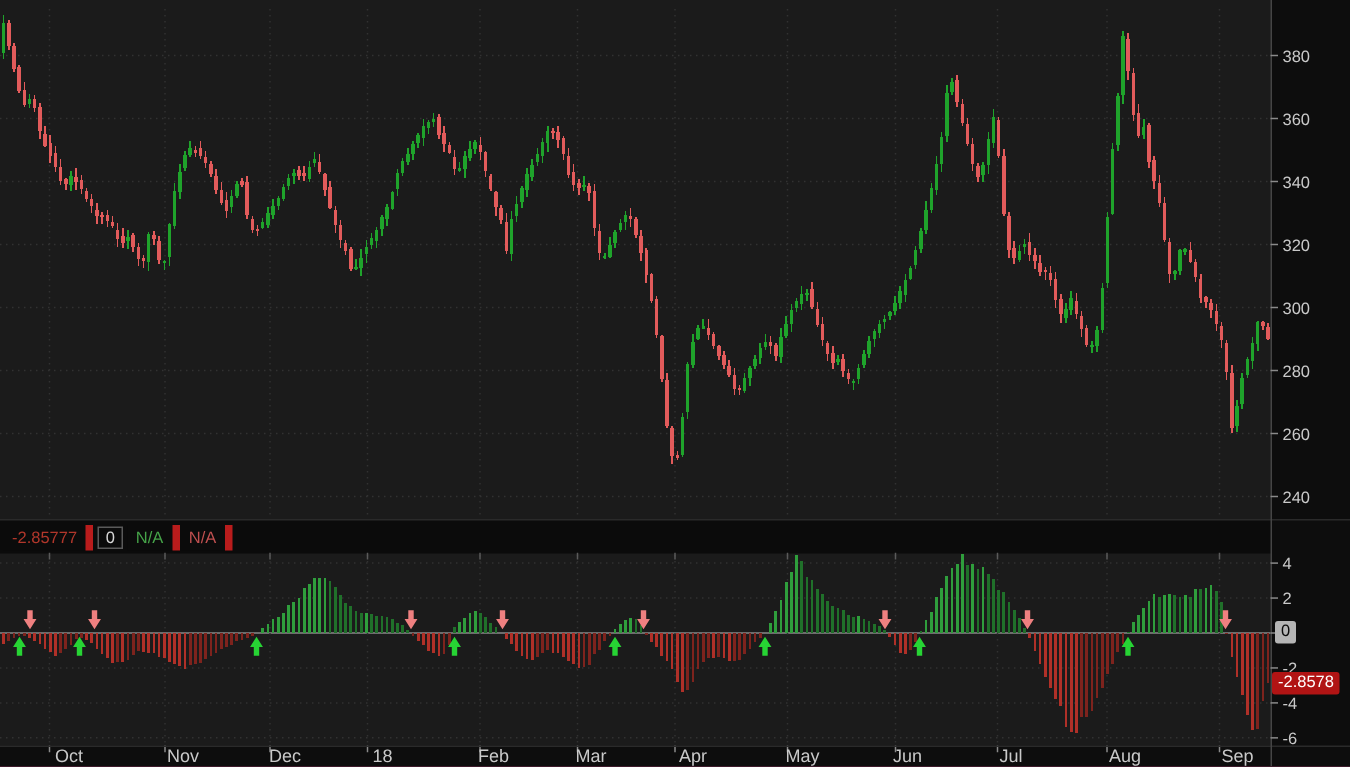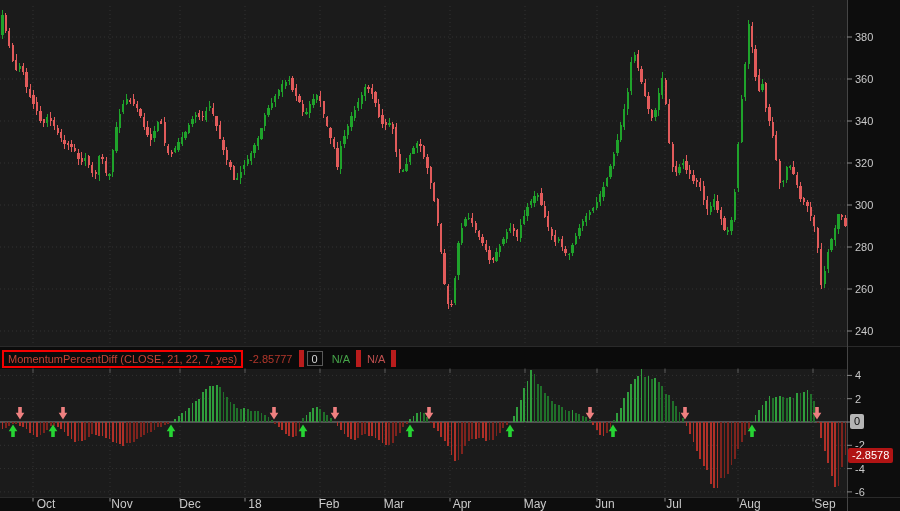--- a/index.html
+++ b/index.html
@@ -887,21 +887,20 @@
         <text x="462" y="508" fill="#c9c9c9" font-size="12" text-anchor="middle">Apr</text>
         <text x="535" y="508" fill="#c9c9c9" font-size="12" text-anchor="middle">May</text>
         <text x="605" y="508" fill="#c9c9c9" font-size="12" text-anchor="middle">Jun</text>
         <text x="674" y="508" fill="#c9c9c9" font-size="12" text-anchor="middle">Jul</text>
         <text x="750" y="508" fill="#c9c9c9" font-size="12" text-anchor="middle">Aug</text>
         <text x="825" y="508" fill="#c9c9c9" font-size="12" text-anchor="middle">Sep</text>
       </g>
     </svg>
 
   <div class="ind-row">
-    <div class="ind-label">MomentumPercentDiff (CLOSE, 21, 22, 7, yes)</div>
     <div class="ind-cell">-2.85777</div>
     <div class="ind-cell cell-zero">0</div>
     <div class="ind-cell na-g">N/A</div>
     <div class="ind-cell na-r">N/A</div>
   </div>
 
   <div class="badge badge-zero">0</div>
   <div class="badge badge-cur">-2.8578</div>
 </div>
 

